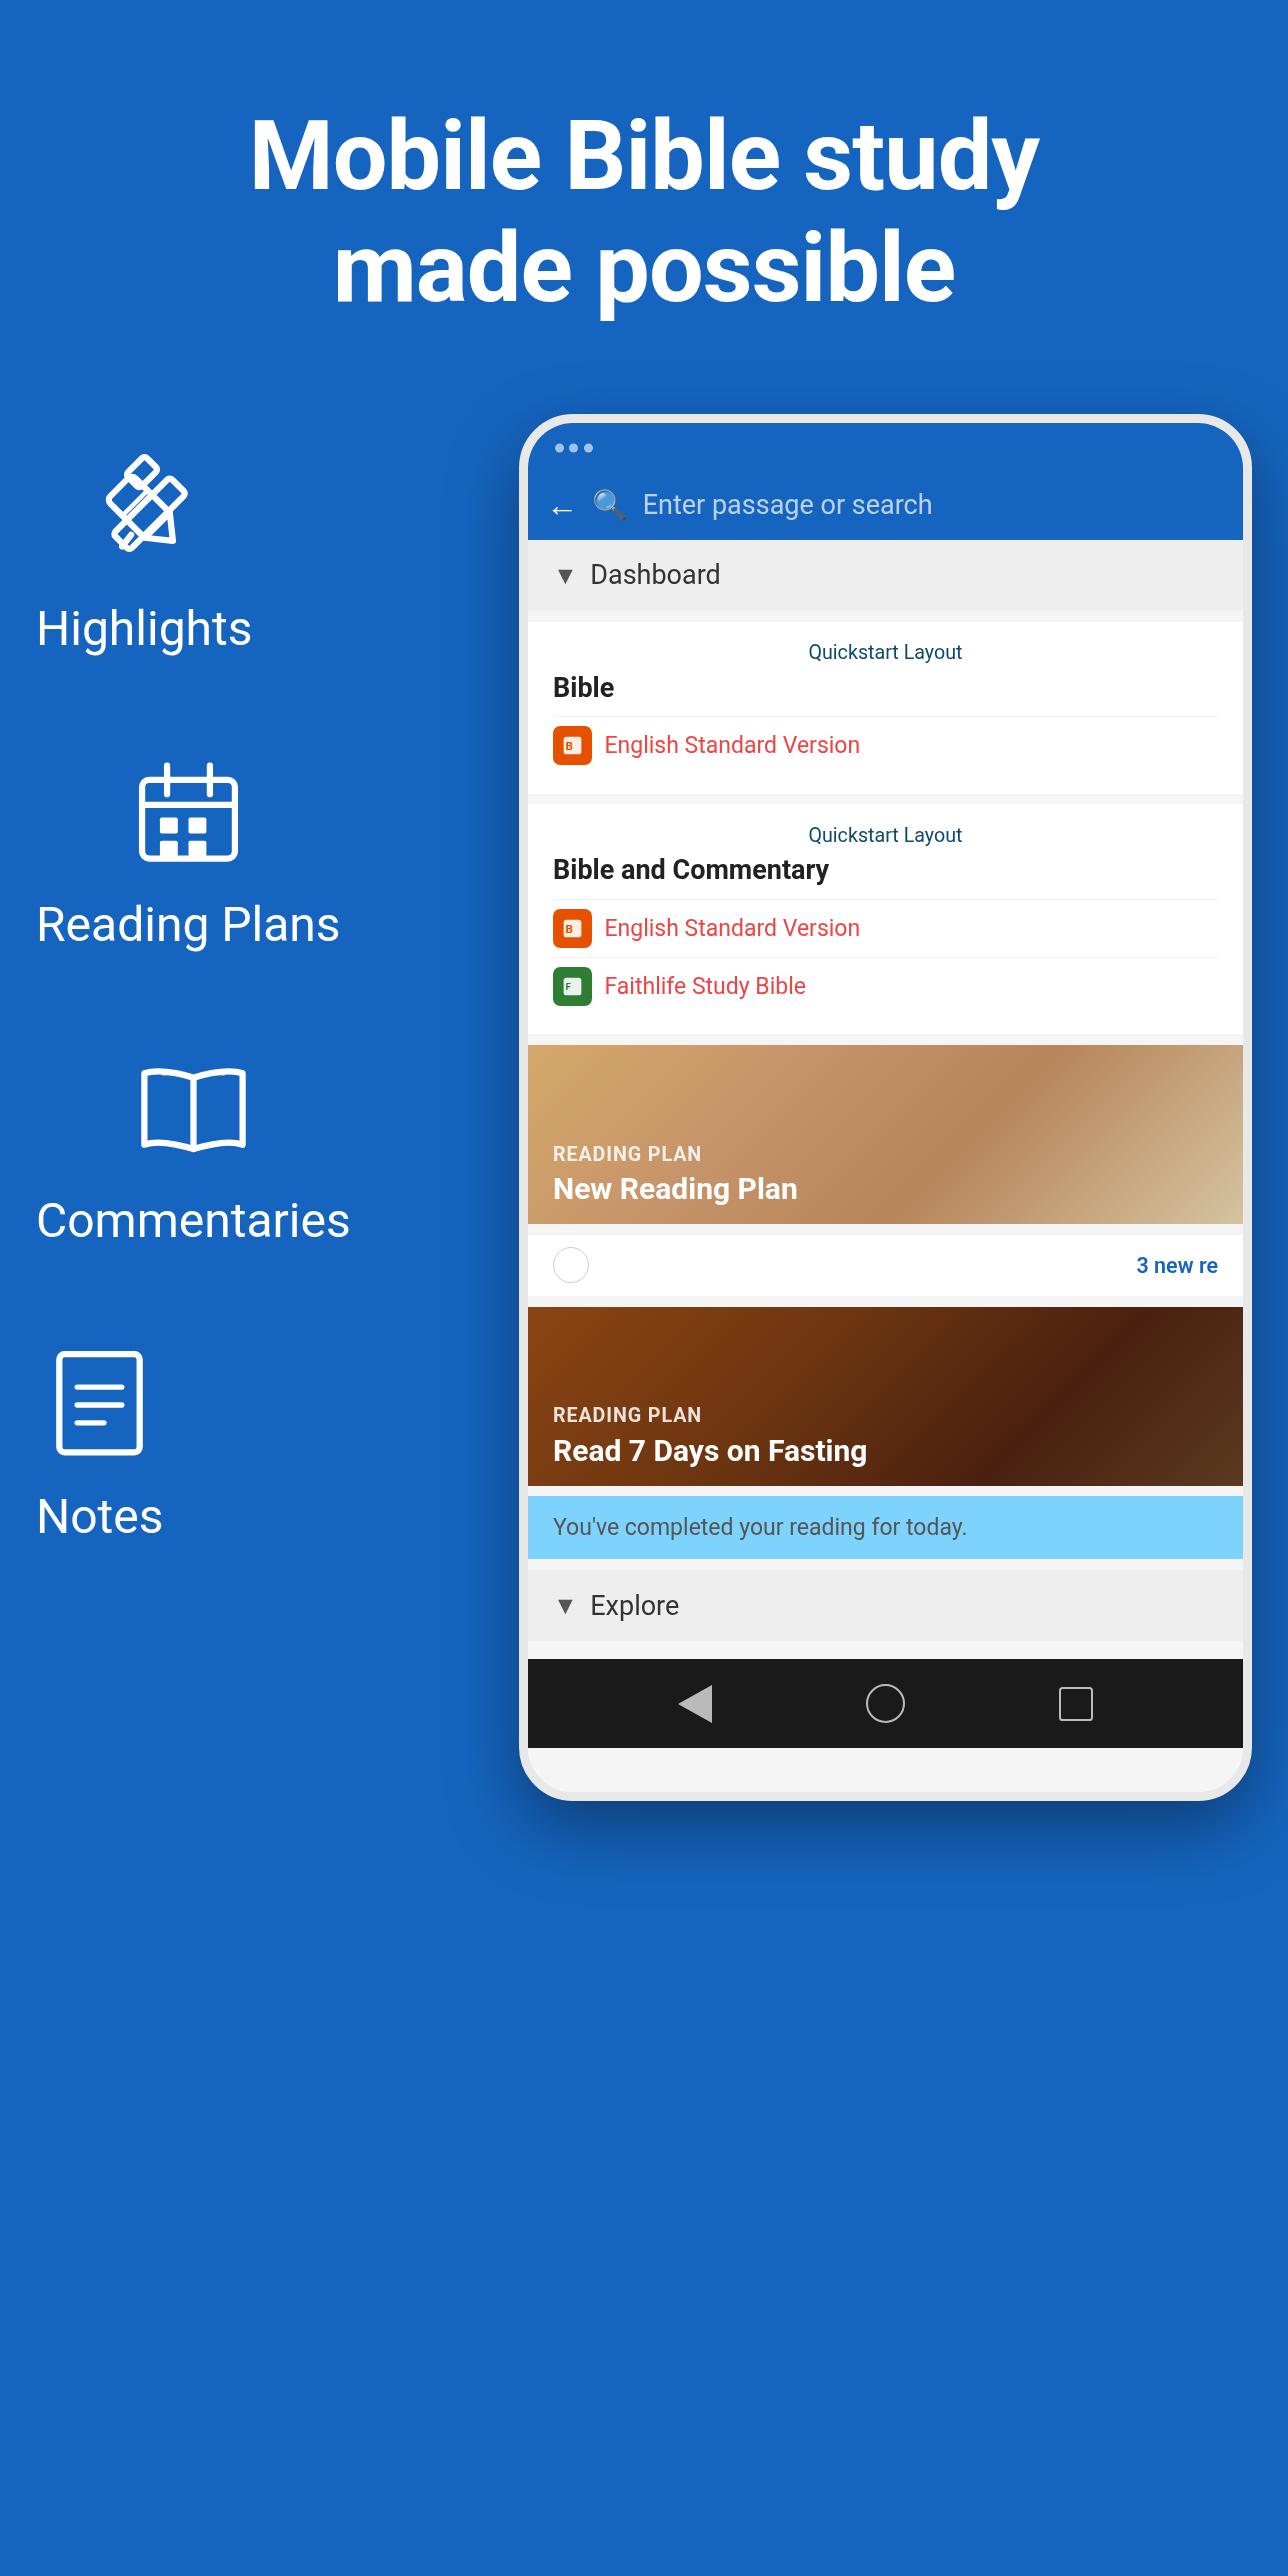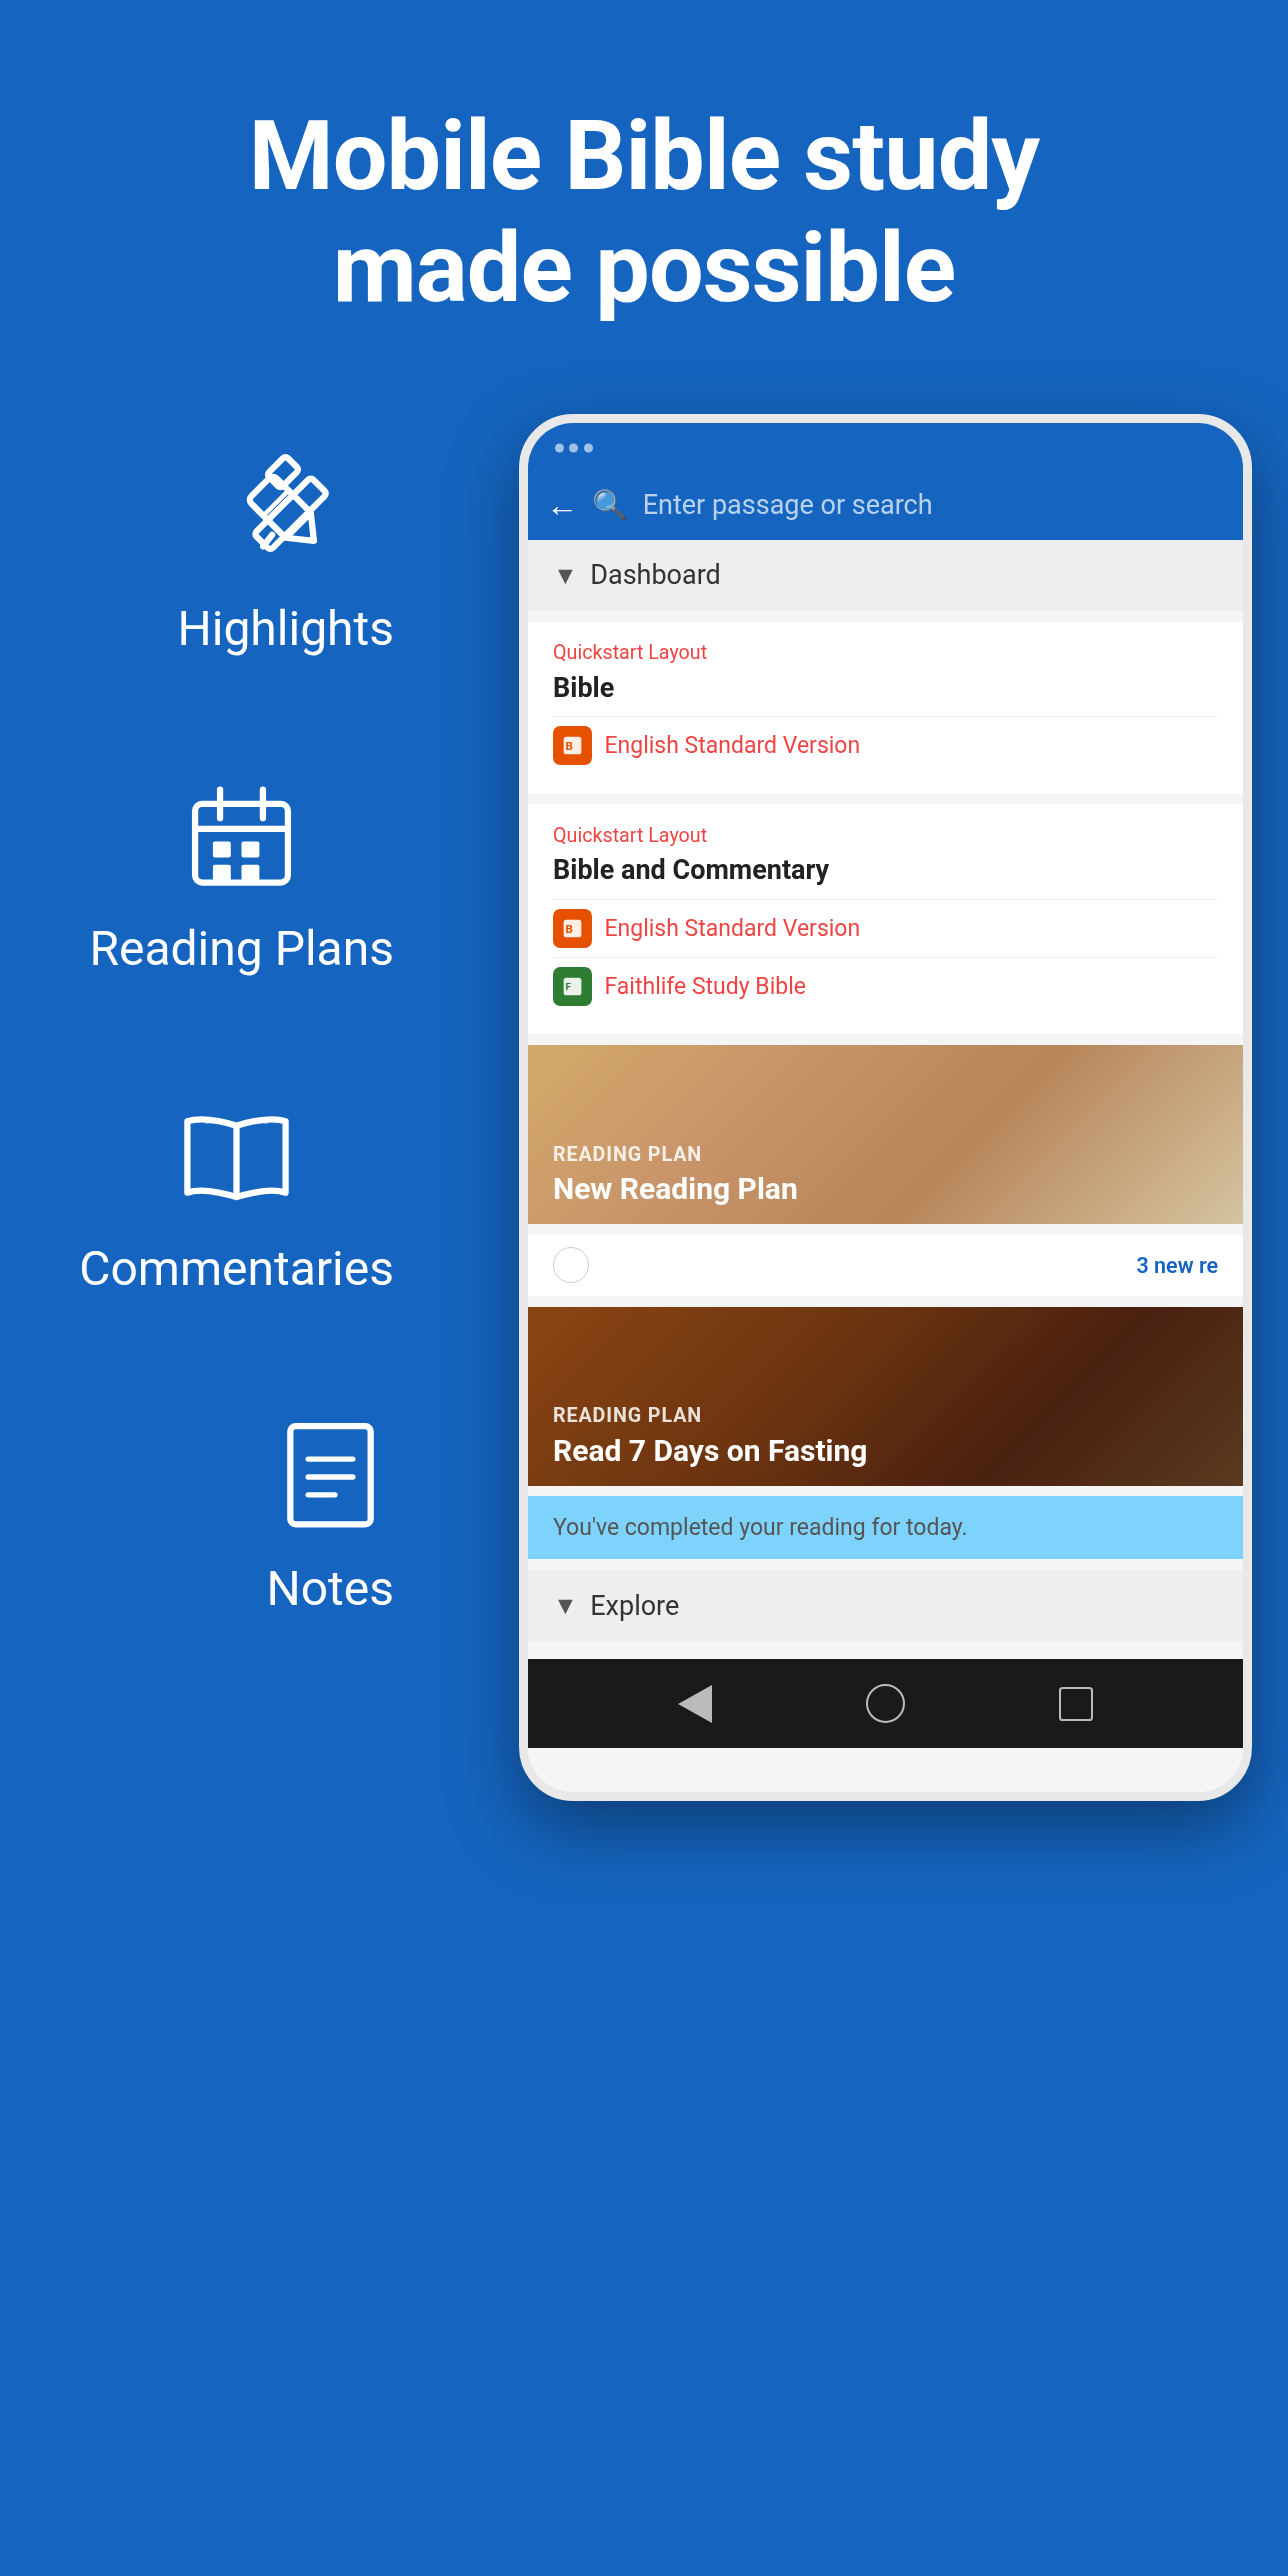--- a/index.html
+++ b/index.html
@@ -31,23 +31,23 @@
       align-items: flex-start;
       padding: 0 36px;
       gap: 0;
     }
 
     
     .icons-column {
       width: 358px;
       display: flex;
       flex-direction: column;
-      align-items: flex-end;
+      align-items: flex-start;
       padding-top: 54px;
-      gap: 113px;
+      gap: 89px;
       flex-shrink: 0;
     }
 
     .icon-item {
       display: flex;
       flex-direction: column;
       align-items: center;
       gap: 25px;
     }
 
@@ -163,22 +163,23 @@
     
     .card {
       background: #ffffff;
       margin: 10.7px 0;
       padding: 19.7px 25px;
       border-radius: 0;
     }
 
     .card-label {
       font-size: 19.7px;
-      color: #ef4444;
+      color: #0c4a6e;
       margin-bottom: 7.2px;
+      text-align: center;
     }
 
     .card-title {
       font-size: 27px;
       font-weight: 700;
       color: #222;
       margin-bottom: 12.5px;
     }
 
     .resource-item {

